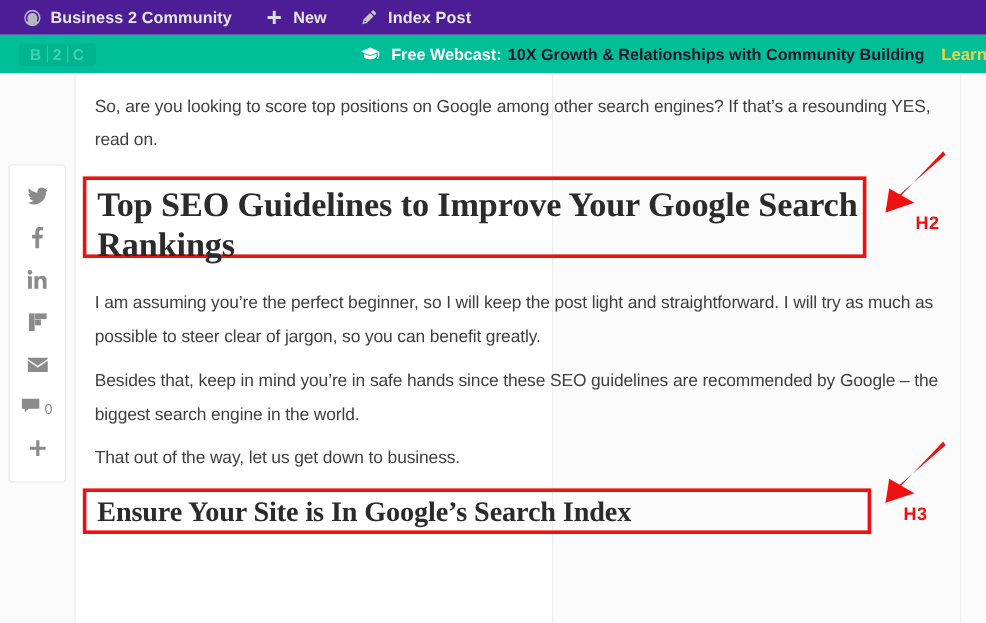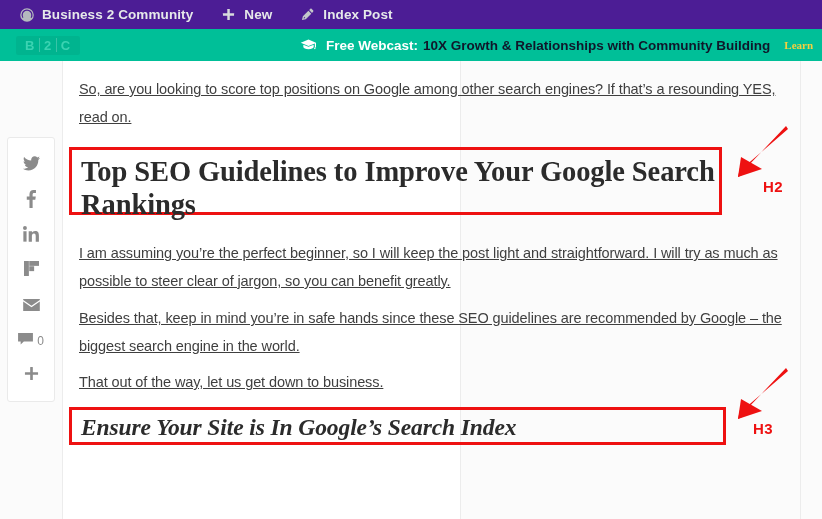--- a/index.html
+++ b/index.html
@@ -84,24 +84,24 @@
   }
   .webcast-title {
     color: #0f172a;
     font-size: 13.5px;
     font-weight: bold;
     margin-left: 5px;
     font-family: "Liberation Sans", sans-serif;
   }
   .webcast-cta {
     color: #f4d03f;
-    font-size: 11px;
+    font-size: 14px;
     font-weight: bold;
     margin-left: 14px;
-    font-family: Liberation Serif, serif;
+    font-family: Liberation Sans, sans-serif;
   }
 
   
   .page {
     position: relative;
     height: 458px;
     background: #fbfbfb;
     display: flex;
   }
   .left-rail {
@@ -150,21 +150,20 @@
   }
 
   p.body {
     font-family: "Liberation Sans", sans-serif;
     font-size: 14.5px;
     line-height: 28px;
     color: #3f3f3f;
     margin: 0;
     padding: 0;
     letter-spacing: -0.1px;
-    text-decoration: underline;
   }
   .p1 { position: absolute; left: 16px; top: 14px; width: 706px; }
   .p2 { position: absolute; left: 16px; top: 178px; width: 706px; }
   .p3 { position: absolute; left: 16px; top: 243px; width: 706px; }
   .p4 { position: absolute; left: 16px; top: 307px; width: 706px; }
   .p5 { position: absolute; left: 16px; top: 401px; width: 706px; }
 
   .hbox {
     position: absolute;
     border: 3px solid #ee1111;
@@ -186,21 +185,20 @@
   }
   h3.heading {
     font-family: "Liberation Serif", "DejaVu Serif", serif;
     font-size: 23.5px;
     line-height: 32px;
     font-weight: bold;
     color: #2b2b2b;
     margin: 0;
     padding: 1px 0 0 9px;
     letter-spacing: -0.1px;
-    font-style: italic;
   }
 
   
   .anno {
     position: absolute;
     pointer-events: none;
   }
   .anno-label {
     position: absolute;
     color: #ee1111;

